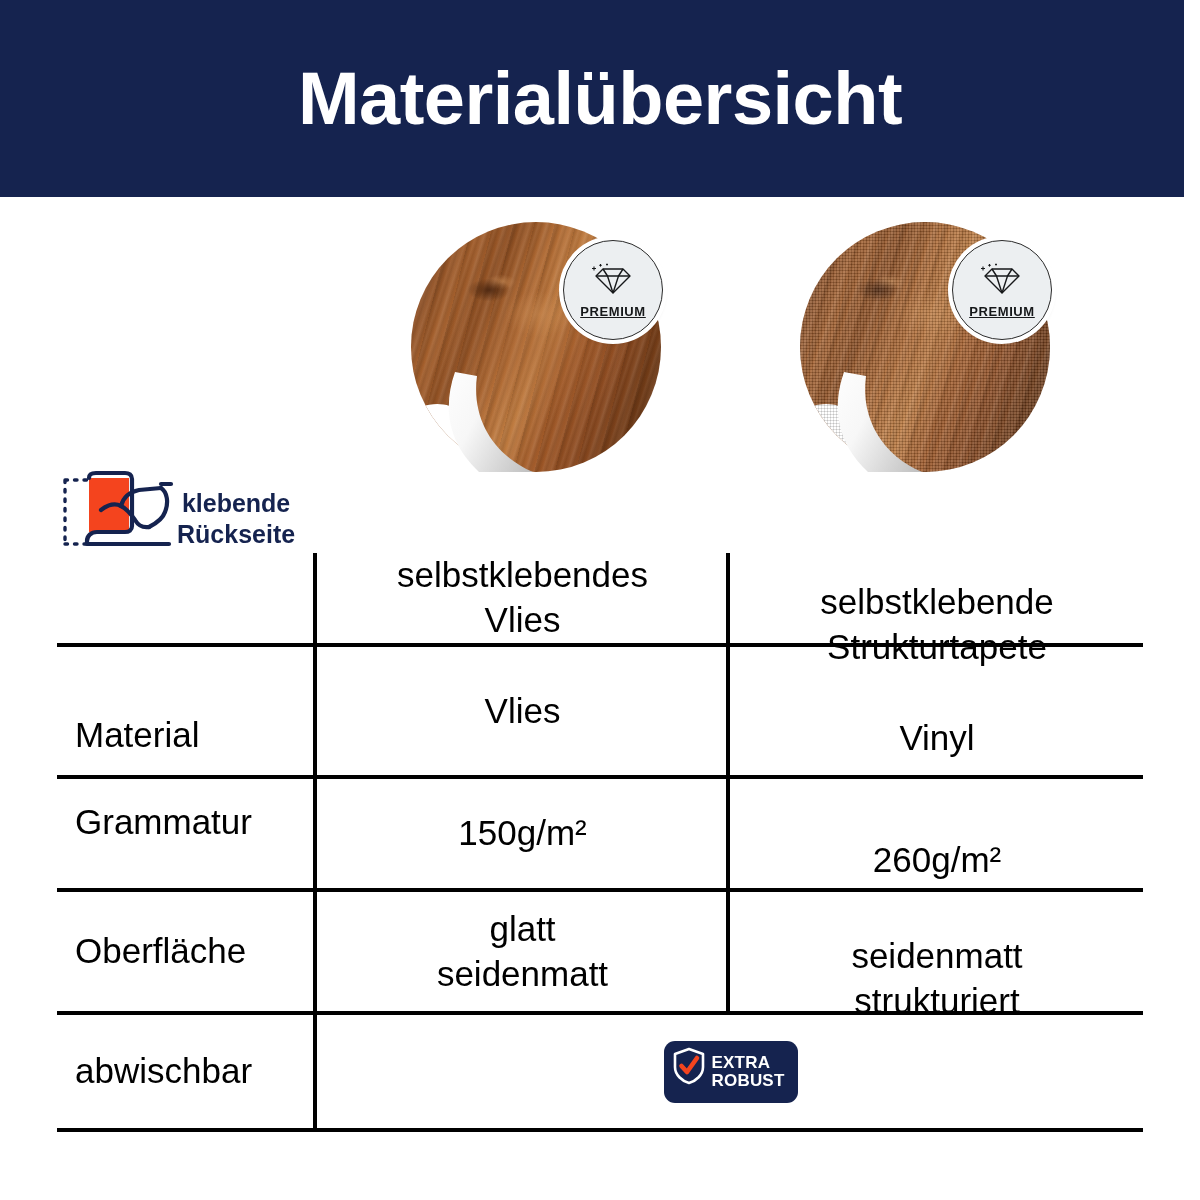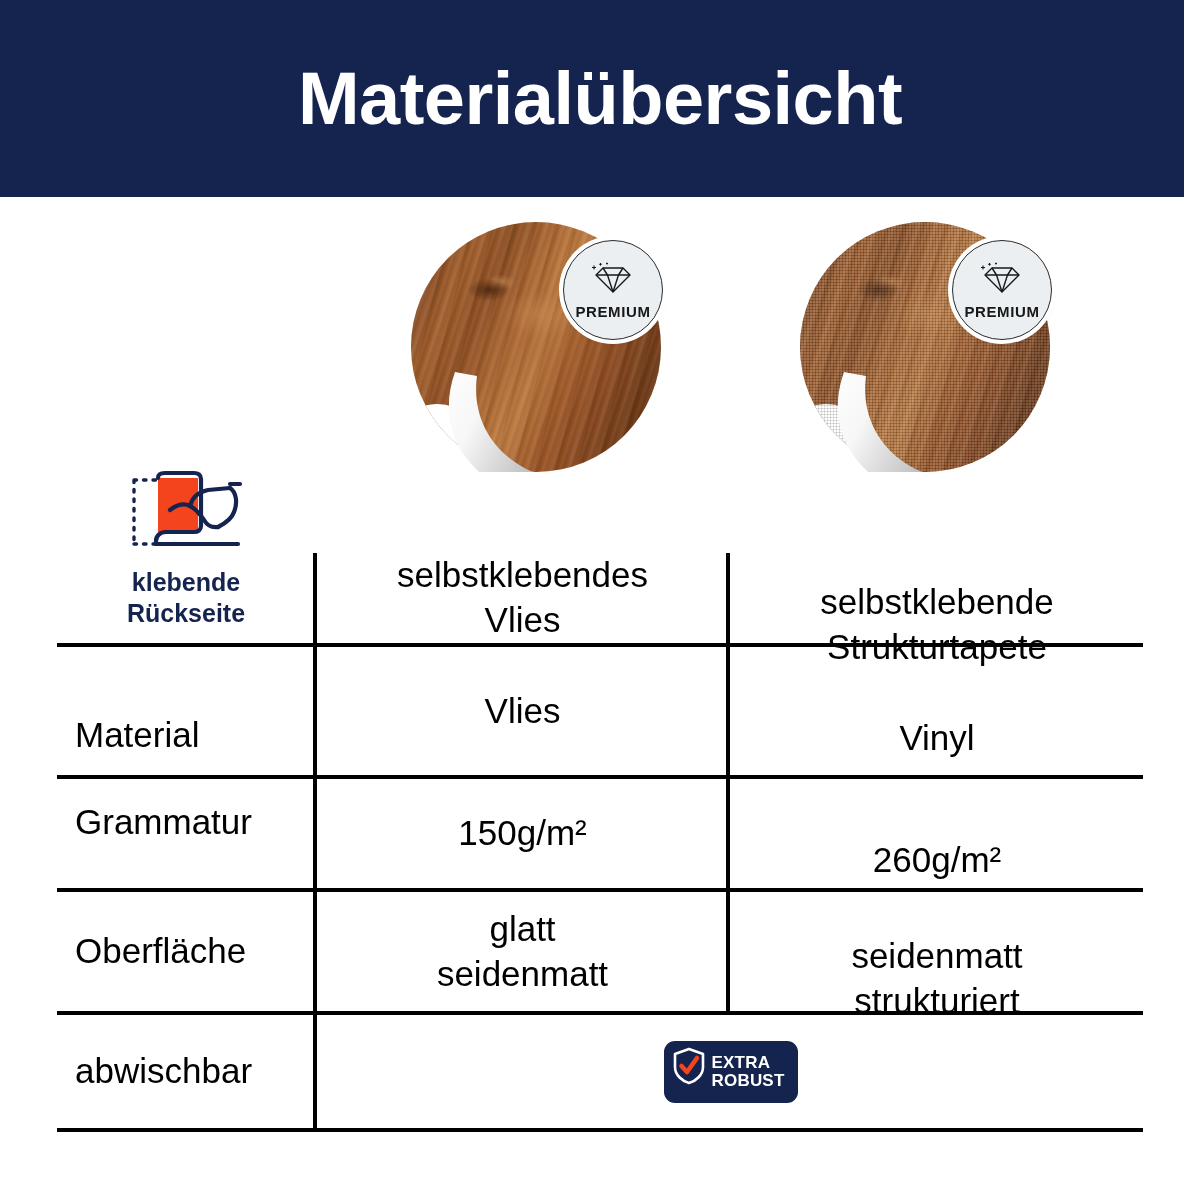--- a/index.html
+++ b/index.html
@@ -136,26 +136,27 @@
     border: 1px solid #2b2b2b;
     box-shadow: 0 0 0 4px #ffffff, 0 2px 5px rgba(0,0,0,0.22);
     display: flex;
     flex-direction: column;
     align-items: center;
     justify-content: center;
     box-sizing: border-box;
   }
   .premium-badge svg { display: block; }
   .premium-text {
-    font-size: 15px;
+    font-size: 13px;
     font-weight: bold;
     color: #16181a;
     letter-spacing: 0.6px;
     margin-top: 9px;
     line-height: 1;
+    text-decoration: underline;
   }
   .hrule {
     position: absolute;
     left: 57px;
     width: 1086px;
     height: 4px;
     background: #000000;
   }
   .vrule {
     position: absolute;
@@ -196,21 +197,21 @@
     justify-content: center;
   }
 
   
   .adhesive-block {
     position: absolute;
     left: 57px;
     top: 470px;
     width: 258px;
     display: flex;
-    flex-direction: column;
+    flex-direction: row;
     align-items: center;
   }
   .adhesive-label {
     margin-top: 9px;
     color: #15234f;
     font-size: 25px;
     font-weight: bold;
     line-height: 1.22;
     text-align: center;
   }

